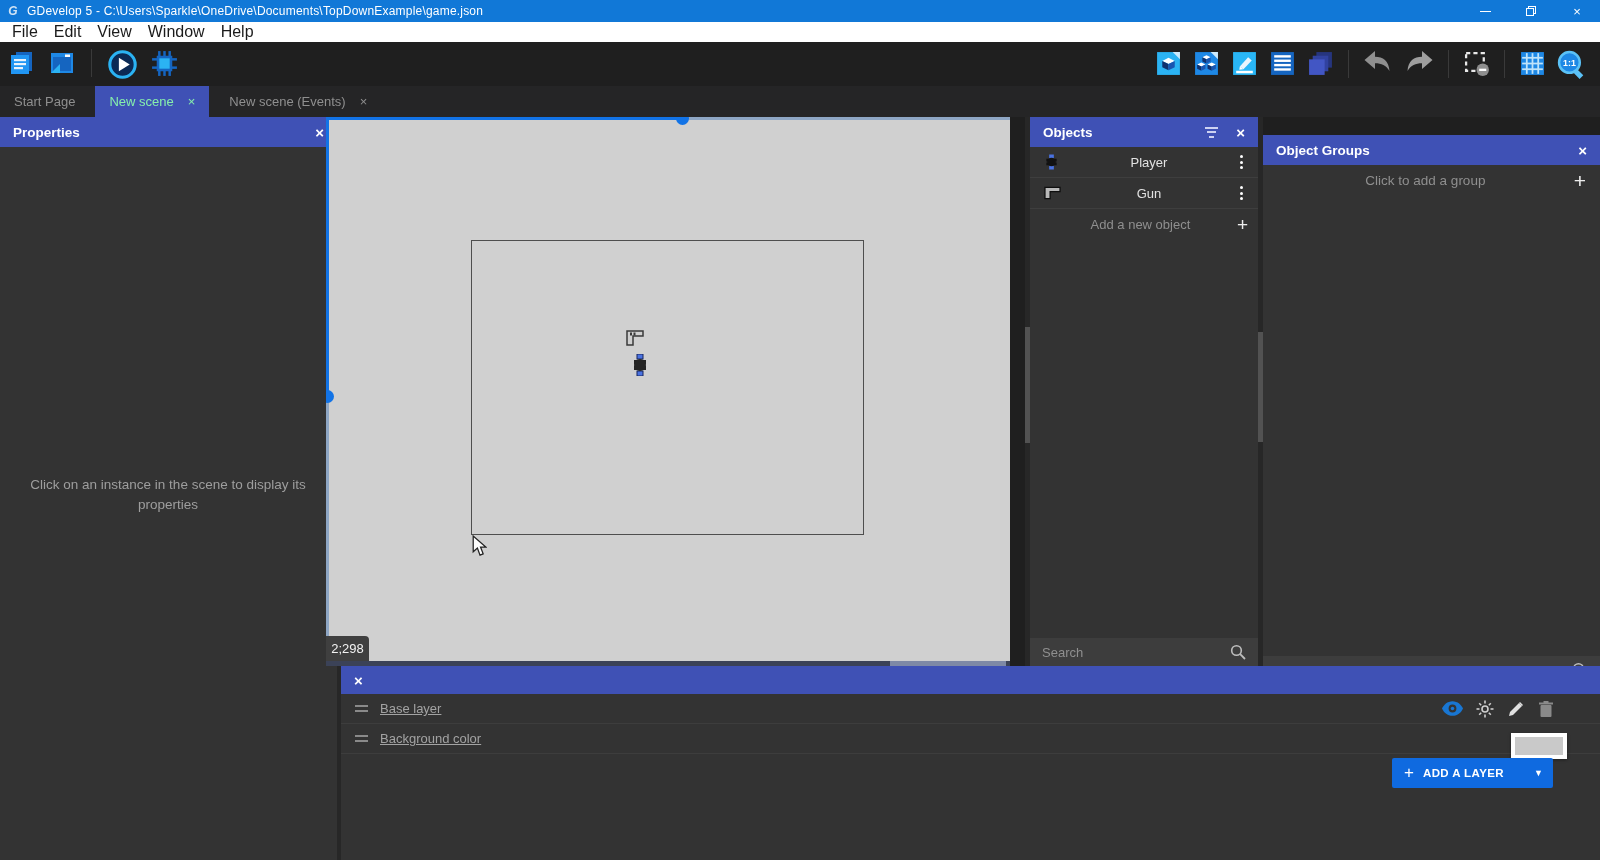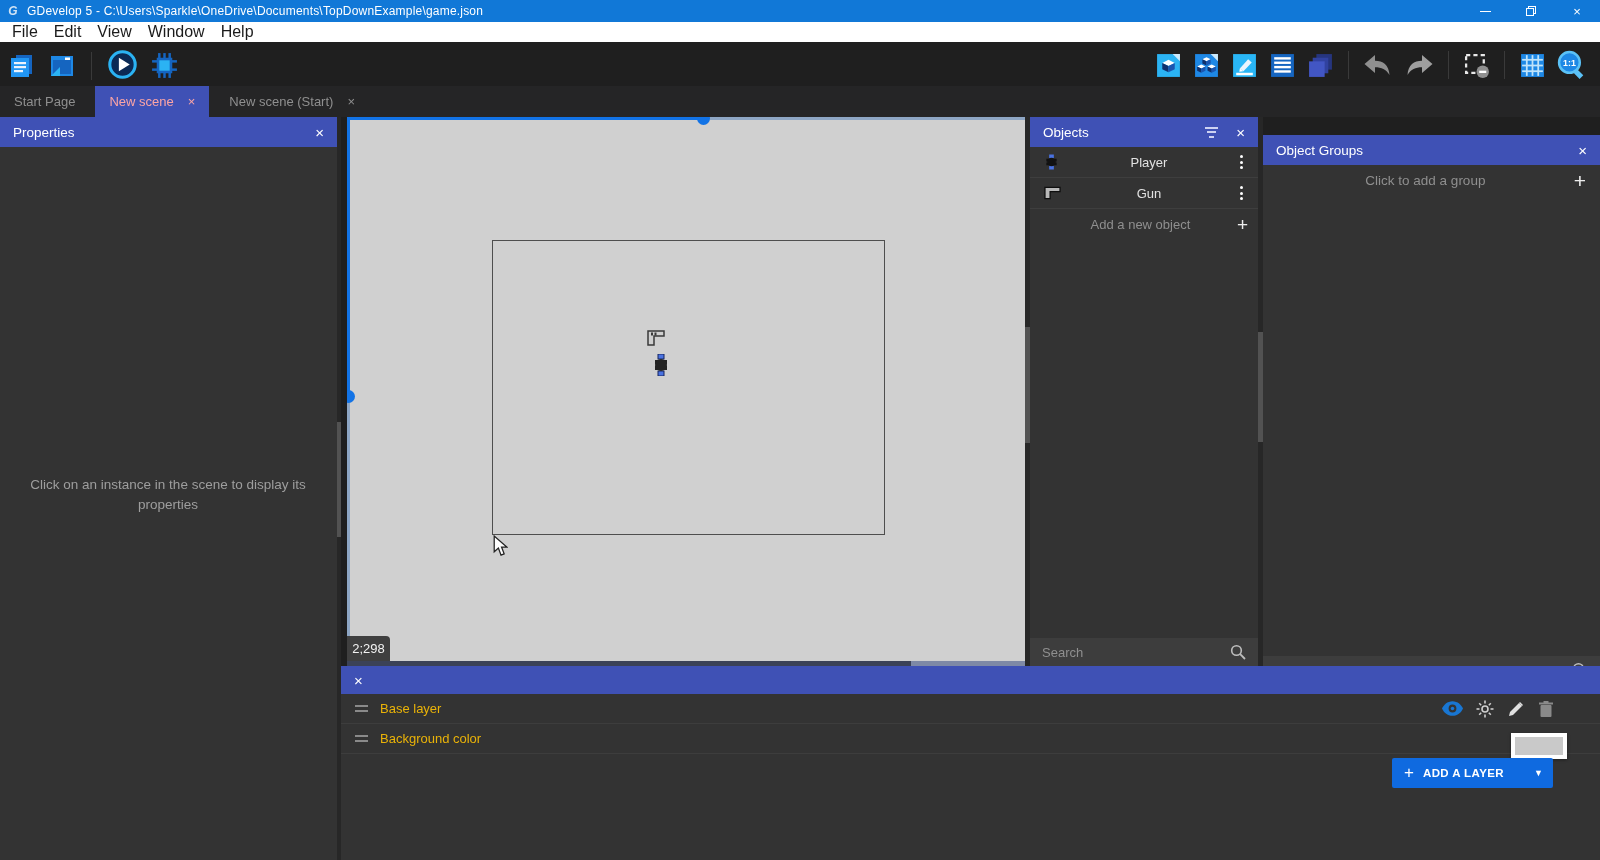--- a/index.html
+++ b/index.html
@@ -20,54 +20,54 @@
   .restore-glyph span:first-child { left:2px; top:0; }
   .restore-glyph span:last-child { left:0; top:2px; background:#1178d7; }
   .close-glyph { font-size:13px; line-height:1; }
 
   
   .menubar { top:22px; left:0; width:1600px; height:20px; background:#fff; display:flex; align-items:center; padding-left:4px; }
   .menubar .menu-item { color:#1b1b1b; font-size:16px; padding:0 8px; height:20px; display:flex; align-items:center; }
 
   
   .toolbar { top:42px; left:0; width:1600px; height:44px; background:#1f1f1f; display:flex; align-items:center; }
-  .tb-group { display:flex; align-items:flex-end; gap:12px; }
+  .tb-group { display:flex; align-items:flex-start; gap:12px; }
   .tb-left { padding-left:8px; }
   .tb-right { margin-left:auto; padding-right:14px; gap:11px; }
   .tb-sep { width:1px; height:28px; background:#3a3a3a; margin:0 3px; }
   .tb-icon { display:flex; align-items:center; justify-content:center; }
 
   
   .tabbar { top:86px; left:0; width:1600px; height:31px; background:#252526; display:flex; align-items:stretch; }
   .tab { display:flex; align-items:center; padding:0 14px; font-size:13px; color:#8f8f8f; margin-right:6px; }
-  .tab.active { background:#3f51b5; color:#fca5a5; }
+  .tab.active { background:#3f51b5; color:#86efac; }
   .tab .tab-close { margin-left:14px; font-size:13px; }
 
   
   .panel { background:#333; }
-  .panel-header { height:30px; background:#3f51b5; display:flex; align-items:center; padding:0 13px; font-size:13.5px; color:#fff; }
+  .panel-header { height:30px; background:#3f51b5; display:flex; align-items:center; padding:0 13px; font-size:13.5px; color:#fff;font-weight:bold; }
   .panel-header .ph-title { flex:1; }
   .ph-close { font-size:15px; color:#fff; line-height:1; }
   .filter-icon { display:flex; flex-direction:column; gap:2.5px; align-items:center; margin-right:18px; }
   .filter-icon i { display:block; height:2px; background:#cdd2f2; }
   .filter-icon i:nth-child(1){ width:13px; } .filter-icon i:nth-child(2){ width:9px; } .filter-icon i:nth-child(3){ width:5px; }
 
   .obj-row { height:31px; display:flex; align-items:center; border-bottom:1px solid #3e3e3e; padding:0 10px 0 14px; }
   .obj-row .obj-label { flex:1; text-align:center; font-size:13px; color:#e2e2e2; }
   .obj-row .obj-label.muted { color:#8f8f8f; }
   .more-dots { display:flex; flex-direction:column; gap:2.5px; width:14px; align-items:center; }
   .more-dots i { width:3px; height:3px; border-radius:50%; background:#fff; display:block; }
   .plus-glyph { font-size:19px; font-weight:300; color:#ededed; line-height:1; }
 
   .search-bar { height:28px; background:#3d3d3d; display:flex; align-items:center; padding:0 12px; margin-top:auto; }
   .search-bar input { flex:1; background:transparent; border:none; outline:none; color:#ddd; font-size:13px; font-family:"Liberation Sans",sans-serif; }
   .search-bar input::placeholder { color:#8f8f8f; }
 
   
-  .layer-row { height:30px; display:flex; align-items:center; border-bottom:1px solid #3d3d3d; padding-left:14px; font-size:13px; color:#eab308; }
+  .layer-row { height:30px; display:flex; align-items:center; border-bottom:1px solid #3d3d3d; padding-left:14px; font-size:13px; color:#a3a3a3;text-decoration:underline; }
   .drag-handle { display:flex; flex-direction:column; gap:3px; margin-right:12px; }
   .drag-handle i { width:13px; height:2px; background:#8a8a8a; display:block; }
   .layer-actions { margin-left:auto; display:flex; align-items:center; gap:13px; padding-right:46px; }
   .add-layer-btn { display:flex; align-items:center; background:#0f6ae0; border-radius:2px; color:#fff; height:30px; padding:0 10px 0 12px; }
   .add-layer-btn .plus { font-size:17px; margin-right:9px; font-weight:400; }
   .add-layer-btn .lbl { font-size:11.5px; font-weight:700; letter-spacing:.4px; flex:1; }
   .add-layer-btn .caret { font-size:9px; margin-left:22px; }
 
   .coords-badge { background:#3f3f3f; color:#f2f2f2; font-size:13px; display:flex; align-items:center; justify-content:center;
                   border-top-right-radius:4px; }
@@ -250,38 +250,38 @@
 
   <div class="abs tabbar">
     <div class="tab">
       <span>Start Page</span>
     </div>
     <div class="tab active">
       <span>New scene</span>
       <span class="tab-close">×</span>
     </div>
     <div class="tab">
-      <span>New scene (Start)</span>
+      <span>New scene (Events)</span>
       <span class="tab-close">×</span>
     </div>
   </div>
 
   <div class="abs panel" style="left:0; top:117px; width:337px; height:743px;">
     <div class="panel-header">
       <span class="ph-title">Properties</span>
       <span class="ph-close">×</span>
     </div>
     <div class="abs" style="top:358px; left:18px; width:300px; text-align:center; color:#9e9e9e; font-size:13.5px; line-height:1.5;">Click on an instance in the scene to display its properties</div>
   </div>
 
   <div class="abs resizer" style="left:337px; top:117px; width:4px; height:743px;">
     <span class="thumb" style="top:305px; height:115px;"></span>
   </div>
 
-  <div class="abs" style="left:347px; top:117px; width:684px; height:549px; background:#d0d0d0; overflow:hidden;">
+  <div class="abs" style="left:326px; top:117px; width:684px; height:549px; background:#d0d0d0; overflow:hidden;">
 
     <div class="abs" style="left:0; top:0; width:356px; height:3px; background:#1273e6;"></div>
     <div class="abs" style="left:356px; top:0; width:328px; height:3px; background:#8ea6c4;"></div>
     <div class="abs" style="left:350px; top:-5px; width:13px; height:13px; border-radius:50%; background:#1273e6;"></div>
 
     <div class="abs" style="left:0; top:0; width:3px; height:279px; background:#1273e6;"></div>
     <div class="abs" style="left:0; top:279px; width:3px; height:270px; background:#8ea6c4;"></div>
     <div class="abs" style="left:-5px; top:273px; width:13px; height:13px; border-radius:50%; background:#1273e6;"></div>
 
     <div class="abs" style="left:145px; top:123px; width:393px; height:295px; border:1px solid #4e4e4e;"></div>

